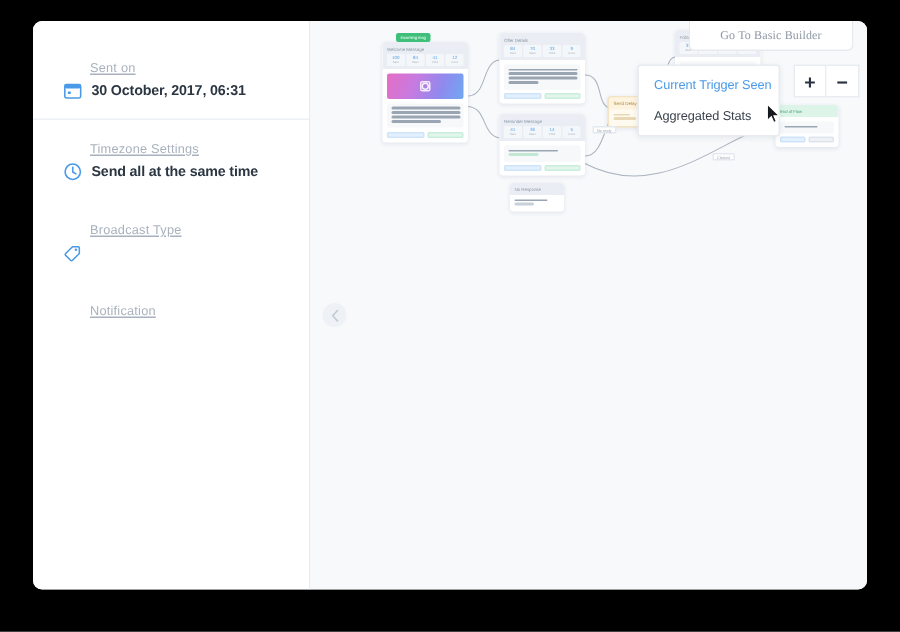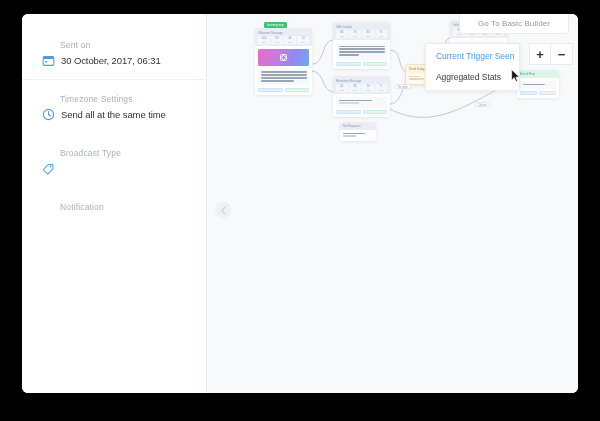--- a/index.html
+++ b/index.html
@@ -46,37 +46,38 @@
   .side-group-inner { padding-bottom: 13px; }
   .side-group + .side-group .side-group-inner { padding-top: 14px; }
 
   .side-label {
     font-size: 8.5px;
     color: #a8b1bd;
     letter-spacing: 0.15px;
     margin-bottom: 3px;
     padding-left: 18px;
     line-height: 11px;
+    text-decoration: underline;
   }
   .side-row {
     display: flex;
     align-items: center;
     gap: 6px;
   }
   .side-icon {
     width: 13px; height: 13px;
     flex: 0 0 13px;
     display: flex; align-items: center; justify-content: center;
     color: #4a9ae8;
   }
   .side-icon svg { display: block; }
   .side-value {
     font-size: 9.5px;
     color: #2b3642;
-    font-weight: normal;
+    font-weight: bold;
     line-height: 13px;
     letter-spacing: -0.1px;
     white-space: nowrap;
   }
 
   
   #canvas-pane {
     flex: 1;
     position: relative;
     background: #f7f9fb;
@@ -94,20 +95,21 @@
     border-top: none;
     border-radius: 0 0 4px 4px;
     display: flex;
     align-items: center;
     justify-content: center;
     font-size: 8px;
     color: #8e98a5;
     letter-spacing: 0.1px;
     z-index: 7;
     cursor: pointer;
+    font-family: Liberation Serif, serif;
   }
 
   #stats-dropdown {
     position: absolute;
     top: 29px;
     left: 218px;
     width: 95px;
     background: #ffffff;
     border: 1px solid #e8ebef;
     border-radius: 2px;

